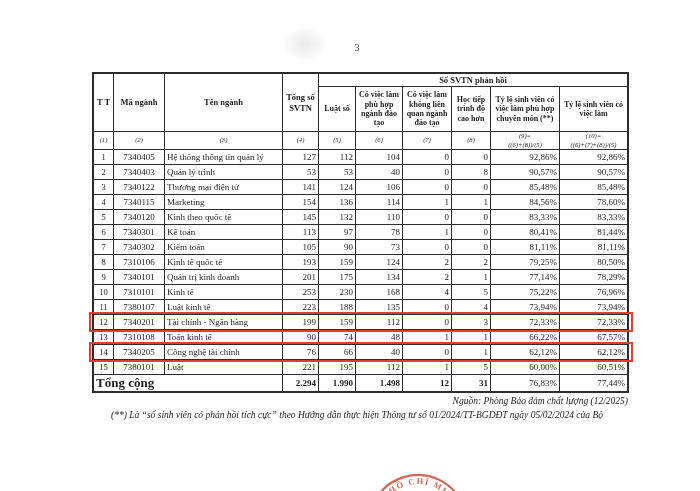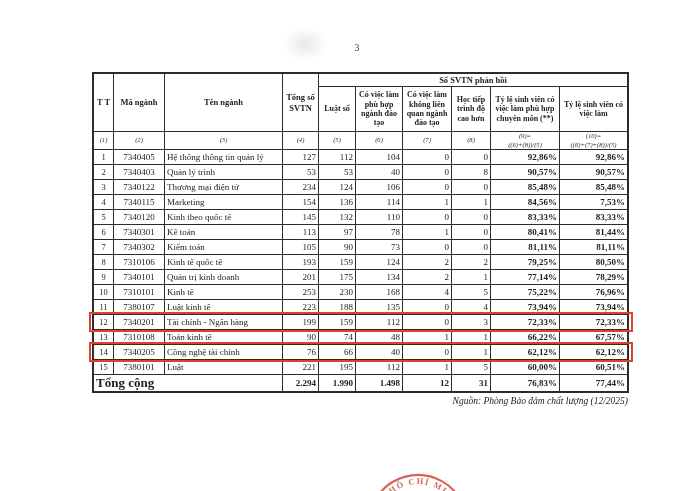--- a/index.html
+++ b/index.html
@@ -23,21 +23,21 @@
   thead th{font-weight:bold;font-size:8px;text-align:center;vertical-align:middle;line-height:1.18;}
   tr.group-row th{font-size:8.5px;height:12px;}
   tr.header-row th{height:44px;}
   tr.index-row td{font-style:italic;font-size:6.6px;text-align:center;height:16px;
     white-space:pre-line;line-height:1.3;vertical-align:middle;color:#2b2b2b;}
   tbody td{font-size:9px;height:14px;line-height:13px;vertical-align:middle;}
   .c-tt{text-align:center;font-size:8.5px;}
   .c-code{text-align:center;}
   .c-name{text-align:left;padding-left:4px;}
   .c-num{text-align:right;padding-right:7px;}
-  .c-pct{text-align:right;padding-right:9px;font-weight:bold;}
+  .c-pct{text-align:right;padding-right:9px;font-weight:normal;}
   tfoot td{font-weight:bold;font-size:9px;height:16px;vertical-align:middle;}
   .total-label{text-align:left;font-size:13px;}
   .red-box{position:absolute;border:2.5px solid #e2402e;pointer-events:none;z-index:5;}
   .source-line{position:absolute;top:396px;right:72px;font-style:italic;font-size:9.5px;color:#222;}
   .footnote{position:absolute;left:92px;top:409px;width:550px;font-style:italic;
     font-size:9.5px;line-height:13.5px;color:#222;}
   .footnote .l1{text-indent:19px;}
   .stamp{position:absolute;left:330px;top:452px;width:176px;height:39px;}
 </style>
 </head>
@@ -114,39 +114,39 @@
           <td class="c-num">40</td>
           <td class="c-num">0</td>
           <td class="c-num">8</td>
           <td class="c-pct">90,57%</td>
           <td class="c-pct">90,57%</td>
         </tr>
         <tr>
           <td class="c-tt">3</td>
           <td class="c-code">7340122</td>
           <td class="c-name">Thương mại điện tử</td>
-          <td class="c-num">234</td>
+          <td class="c-num">141</td>
           <td class="c-num">124</td>
           <td class="c-num">106</td>
           <td class="c-num">0</td>
           <td class="c-num">0</td>
           <td class="c-pct">85,48%</td>
           <td class="c-pct">85,48%</td>
         </tr>
         <tr>
           <td class="c-tt">4</td>
           <td class="c-code">7340115</td>
           <td class="c-name">Marketing</td>
           <td class="c-num">154</td>
           <td class="c-num">136</td>
           <td class="c-num">114</td>
           <td class="c-num">1</td>
           <td class="c-num">1</td>
           <td class="c-pct">84,56%</td>
-          <td class="c-pct">7,53%</td>
+          <td class="c-pct">78,60%</td>
         </tr>
         <tr>
           <td class="c-tt">5</td>
           <td class="c-code">7340120</td>
           <td class="c-name">Kinh theo quốc tế</td>
           <td class="c-num">145</td>
           <td class="c-num">132</td>
           <td class="c-num">110</td>
           <td class="c-num">0</td>
           <td class="c-num">0</td>
@@ -284,20 +284,21 @@
         <td class="c-num">31</td>
         <td class="c-pct">76,83%</td>
         <td class="c-pct">77,44%</td>
       </tr>
     </tfoot>
   </table>
 
   <div class="source-line">Nguồn: Phòng Bảo đảm chất lượng (12/2025)</div>
 
   <div class="footnote">
+    <div class="l1">(**) Là “số sinh viên có phản hồi tích cực” theo Hướng dẫn thực hiện Thông tư số 01/2024/TT-BGDĐT ngày 05/02/2024 của Bộ</div>
   </div>
 
   <svg class="stamp" viewBox="0 0 176 39">
     <g transform="rotate(-16 88 72)" opacity="0.82">
       <circle cx="88" cy="72" r="49" fill="none" stroke="#cc4434" stroke-width="2.2"></circle>
       <circle cx="88" cy="72" r="32" fill="none" stroke="#cc4434" stroke-width="1.2"></circle>
       <path id="stamp-arc" d="M 48 72 A 40 40 0 0 1 128 72" fill="none"></path>
       <text fill="#c74836" font-size="8.5" font-weight="bold" letter-spacing="1.5" text-anchor="middle" font-family="Liberation Serif, serif">
         <textPath href="#stamp-arc" startOffset="50%">H PHỐ HỒ CHÍ MINH</textPath>
       </text>

